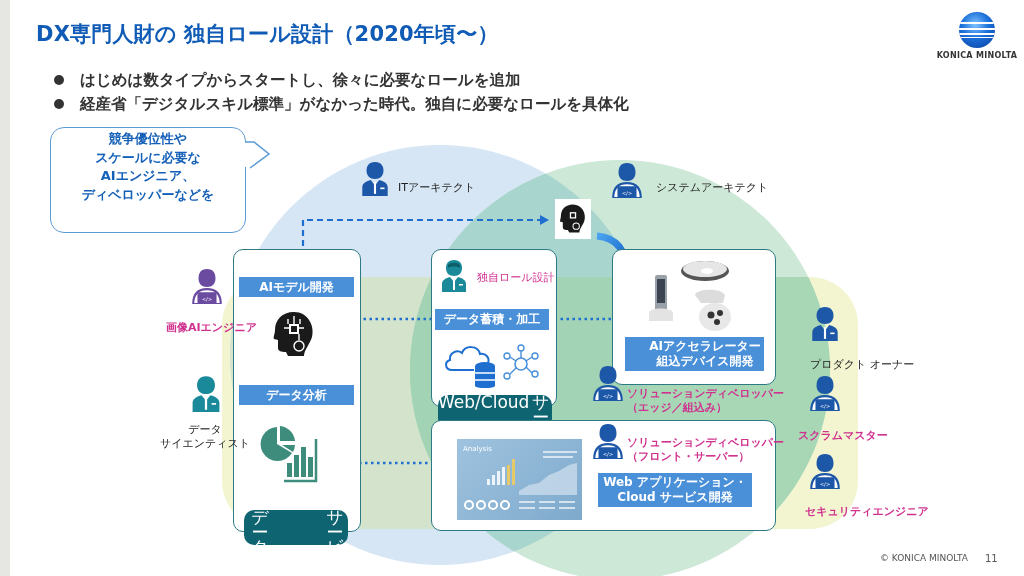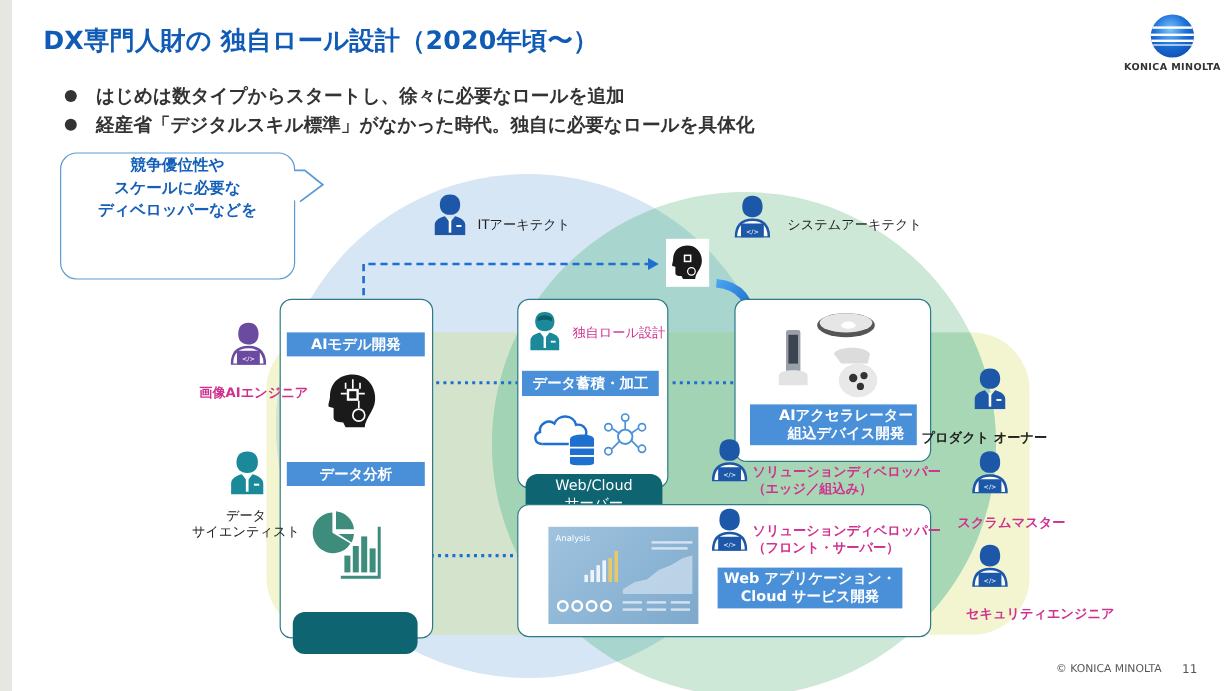--- a/index.html
+++ b/index.html
@@ -20,21 +20,21 @@
   .bullet::before { content: ""; position: absolute; left: 2px; top: 7px; width: 10px; height: 10px; border-radius: 50%; background: #333; }
 
   .callout { position: absolute; left: 50px; top: 127px; width: 196px; height: 106px; border: 1.5px solid #5b9bd5; border-radius: 14px; background: #fff;
     font-size: 13px; font-weight: bold; color: #1560b8; text-align: center; line-height: 18.5px; padding-top: 2px; }
   .callout-tail { position: absolute; left: 240px; top: 145px; width: 28px; height: 60px; }
 
   .bg-svg { position: absolute; left: 0; top: 0; width: 1024px; height: 576px; }
 
   .box { position: absolute; background: #fff; border: 1.3px solid #2d7a86; border-radius: 10px; }
   .bluebar { position: absolute; background: #4a90d9; color: #fff; font-weight: bold; font-size: 12px; text-align: left; display: flex; align-items: center; justify-content: center; line-height: 15px; }
-  .tealpill { position: absolute; background: #0e6470; color: #fff; font-size: 12px; text-align: center; border-radius: 10px; line-height: 15px; display: flex; justify-content: center; flex-direction: column; }
+  .tealpill { position: absolute; background: #0e6470; color: #fff; font-size: 17px; text-align: center; border-radius: 10px; line-height: 15px; display: flex; justify-content: center; flex-direction: row; }
 
   .role-label { position: absolute; font-size: 11px; white-space: nowrap; }
   .role-black { color: #222; }
   .role-pink { color: #d0318f; }
 
   .person { position: absolute; }
   .footer { position: absolute; top: 553px; font-size: 9px; color: #555; }
 </style>
 </head>
 <body>
@@ -102,20 +102,21 @@
 </div>
 
 <div class="bullets">
   <div class="bullet">はじめは数タイプからスタートし、徐々に必要なロールを追加</div>
   <div class="bullet">経産省「デジタルスキル標準」がなかった時代。独自に必要なロールを具体化</div>
 </div>
 
 <div class="callout">
   <div>競争優位性や</div>
   <div>スケールに必要な</div>
+  <div>AIエンジニア、</div>
   <div>ディベロッパーなどを</div>
 </div>
 <svg class="callout-tail" viewBox="0 0 28 60" style="position:absolute;left:244px;top:140px;width:28px;height:60px;">
   <path d="M1 2 L10 2 L25 14 L6 28" fill="#fff" stroke="#5b9bd5" stroke-width="1.5"></path>
   <rect x="0" y="3" width="4" height="24" fill="#fff"></rect>
 </svg>
 
 <div class="box" style="left:233px; top:249px; width:128px; height:283px;"></div>
 <div class="bluebar" style="left:239px; top:277px; width:115px; height:20px;">AIモデル開発</div>
 <svg style="position:absolute;left:272px;top:310px;width:44px;height:48px;" viewBox="0 0 44 48">
@@ -297,21 +298,21 @@
   <div>ソリューションディベロッパー</div>
   <div>（フロント・サーバー）</div>
 </div>
 
 <svg class="person" style="left:810px;top:305px;width:30px;height:36px;" viewBox="0 0 28 34">
   <path d="M14 2 C8 2 6 6 6 10 C6 15 9 18 14 18 C19 18 22 15 22 10 C22 6 20 2 14 2Z" fill="#1d57a8"></path>
   <path d="M2 34 L2 26 C2 22 6 20 10 19 L14 24 L18 19 C22 20 26 22 26 26 L26 34Z" fill="#1d57a8"></path>
   <rect x="13" y="21" width="2" height="11" fill="#fff"></rect>
     <rect x="19" y="26" width="4" height="1.5" fill="#fff"></rect>
 </svg>
-<div class="role-label role-black" style="left:768px; top:357px; font-weight:bold;">プロダクト オーナー</div>
+<div class="role-label role-black" style="left:810px; top:357px; font-weight:normal;">プロダクト オーナー</div>
 
 <svg class="person" style="left:810px;top:375px;width:30px;height:36px;" viewBox="0 0 28 34">
   <path d="M14 1 C8 1 6 5 6 10 C6 15 9 18 14 18 C19 18 22 15 22 10 C22 5 20 1 14 1Z" fill="#1d57a8"></path>
   <path d="M1 34 C1 24 6 20 14 20 C22 20 27 24 27 34Z" fill="#fff" stroke="#1d57a8" stroke-width="2"></path>
   <rect x="5" y="23" width="18" height="11" rx="1" fill="#1d57a8"></rect>
   <text x="14" y="31" font-size="5" fill="#fff" text-anchor="middle" font-family="DejaVu Sans, sans-serif">&lt;/&gt;</text>
 </svg>
 <div class="role-label role-pink" style="left:798px; top:428px; font-weight:bold;">スクラムマスター</div>
 
 <svg class="person" style="left:810px;top:453px;width:30px;height:36px;" viewBox="0 0 28 34">

